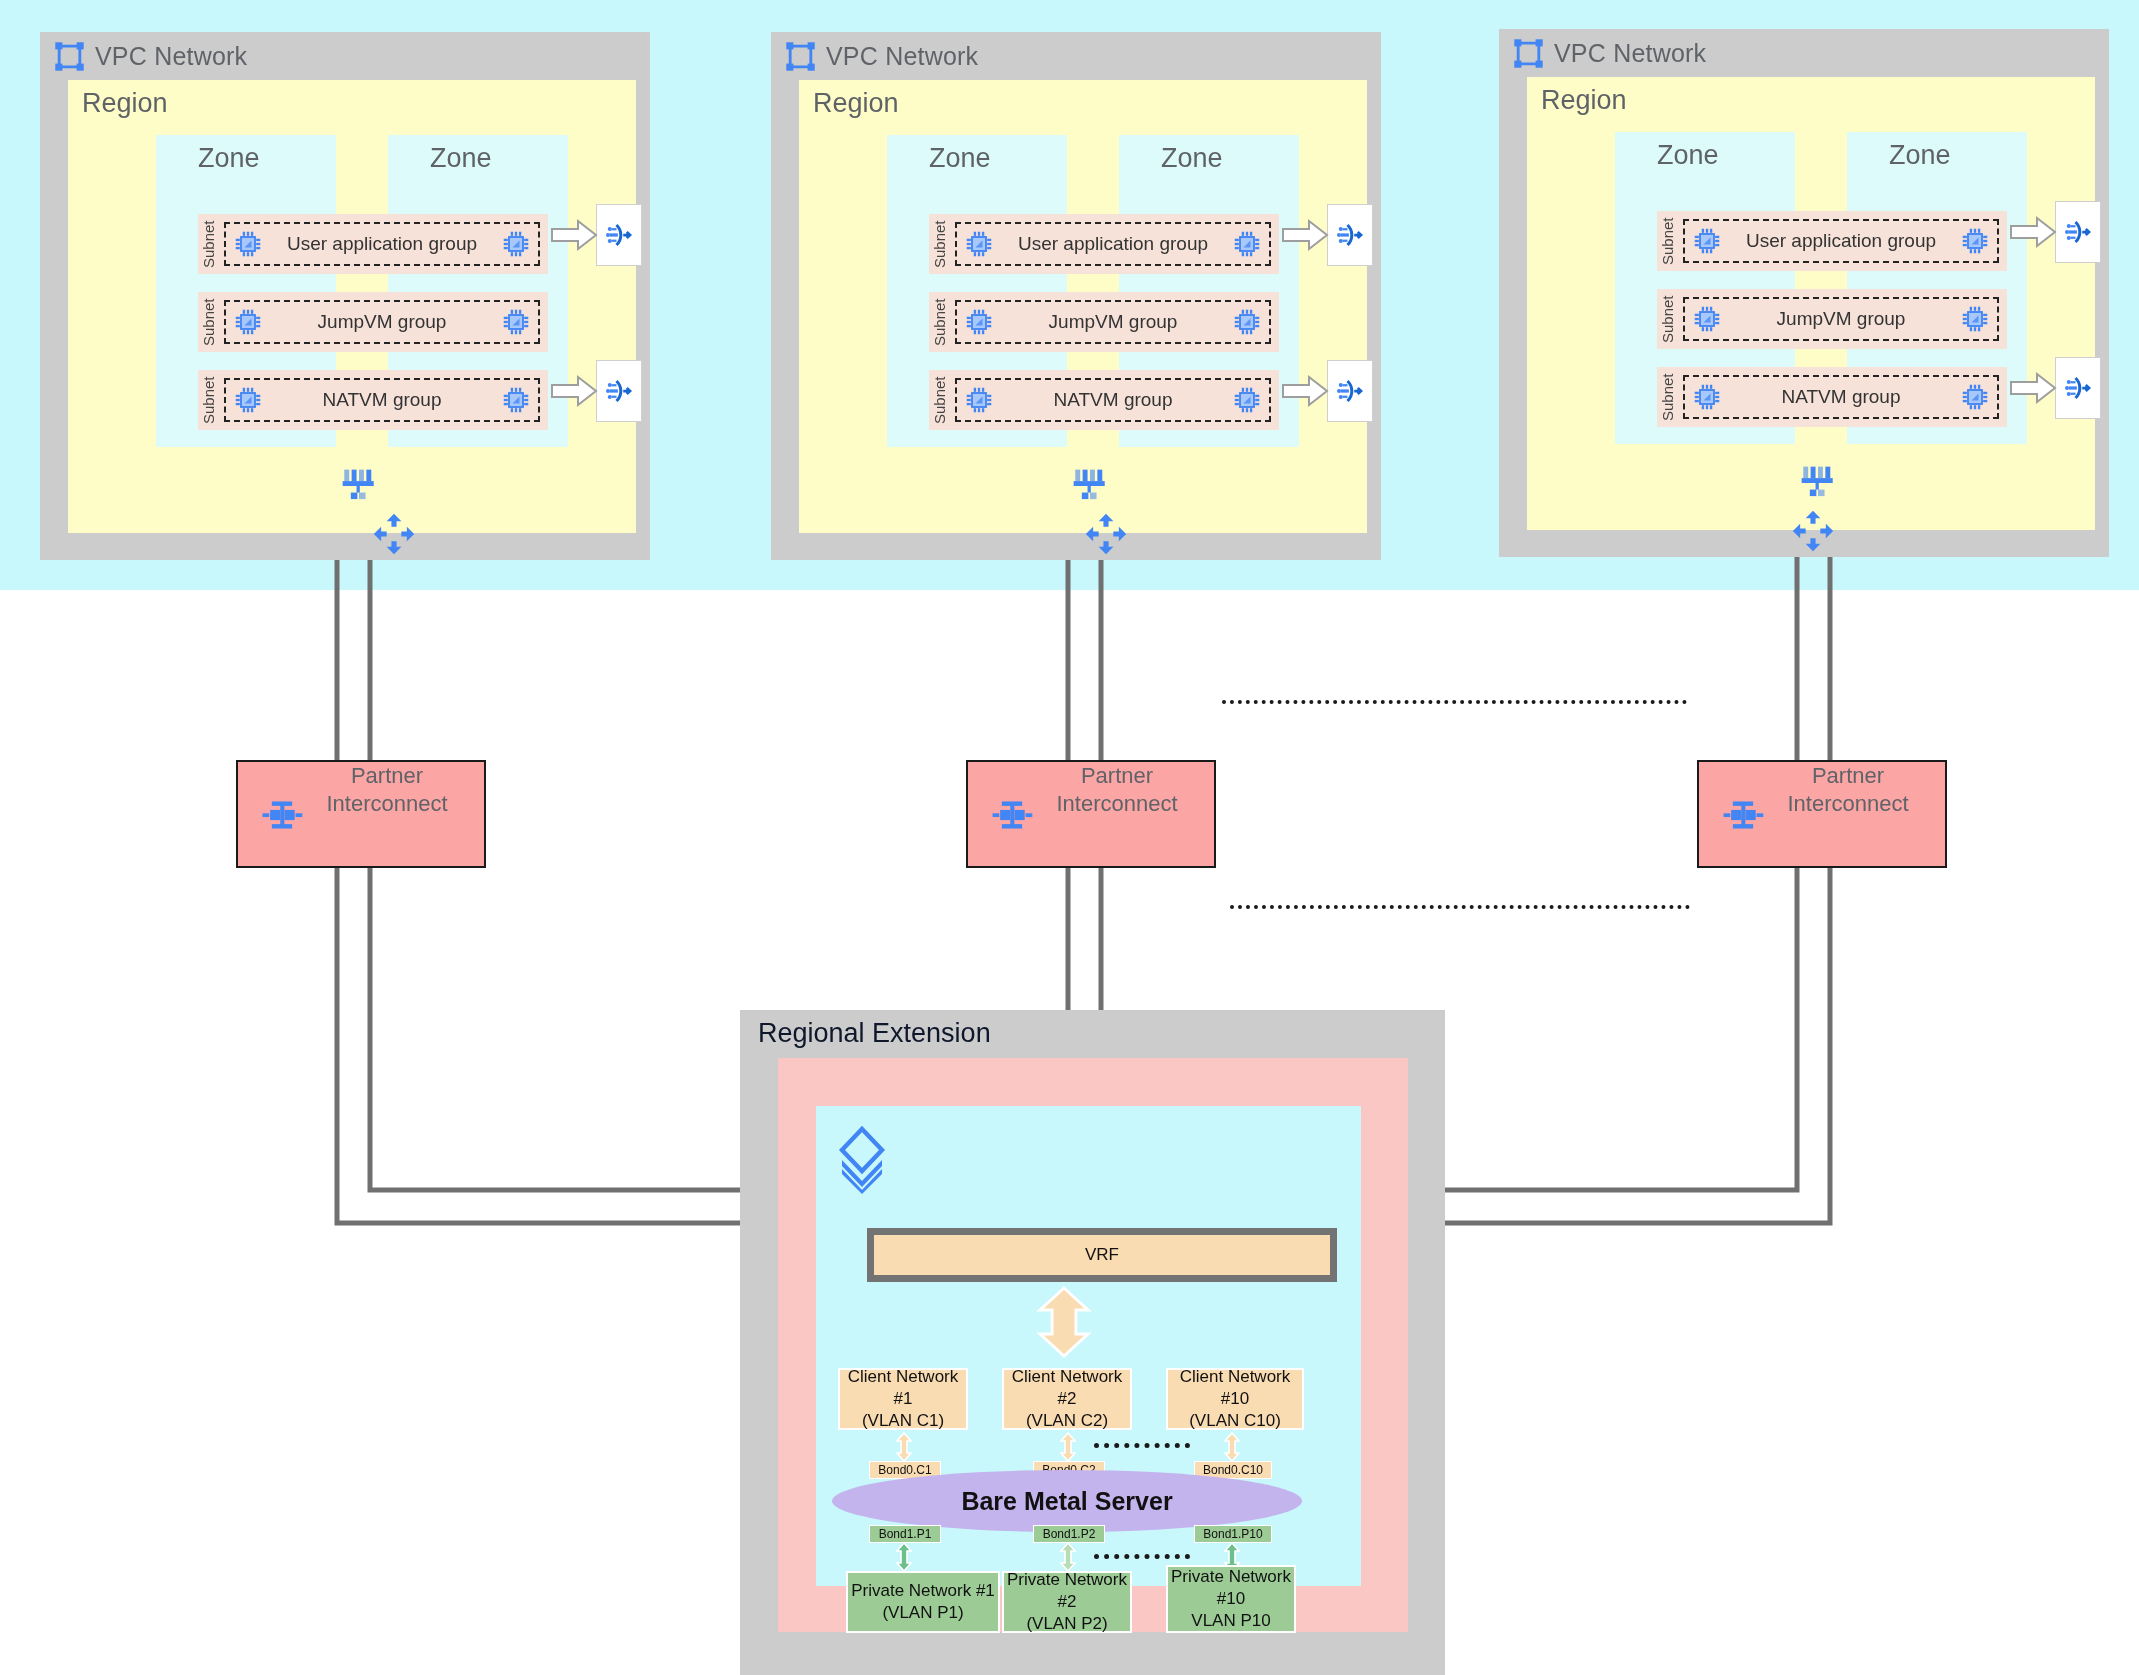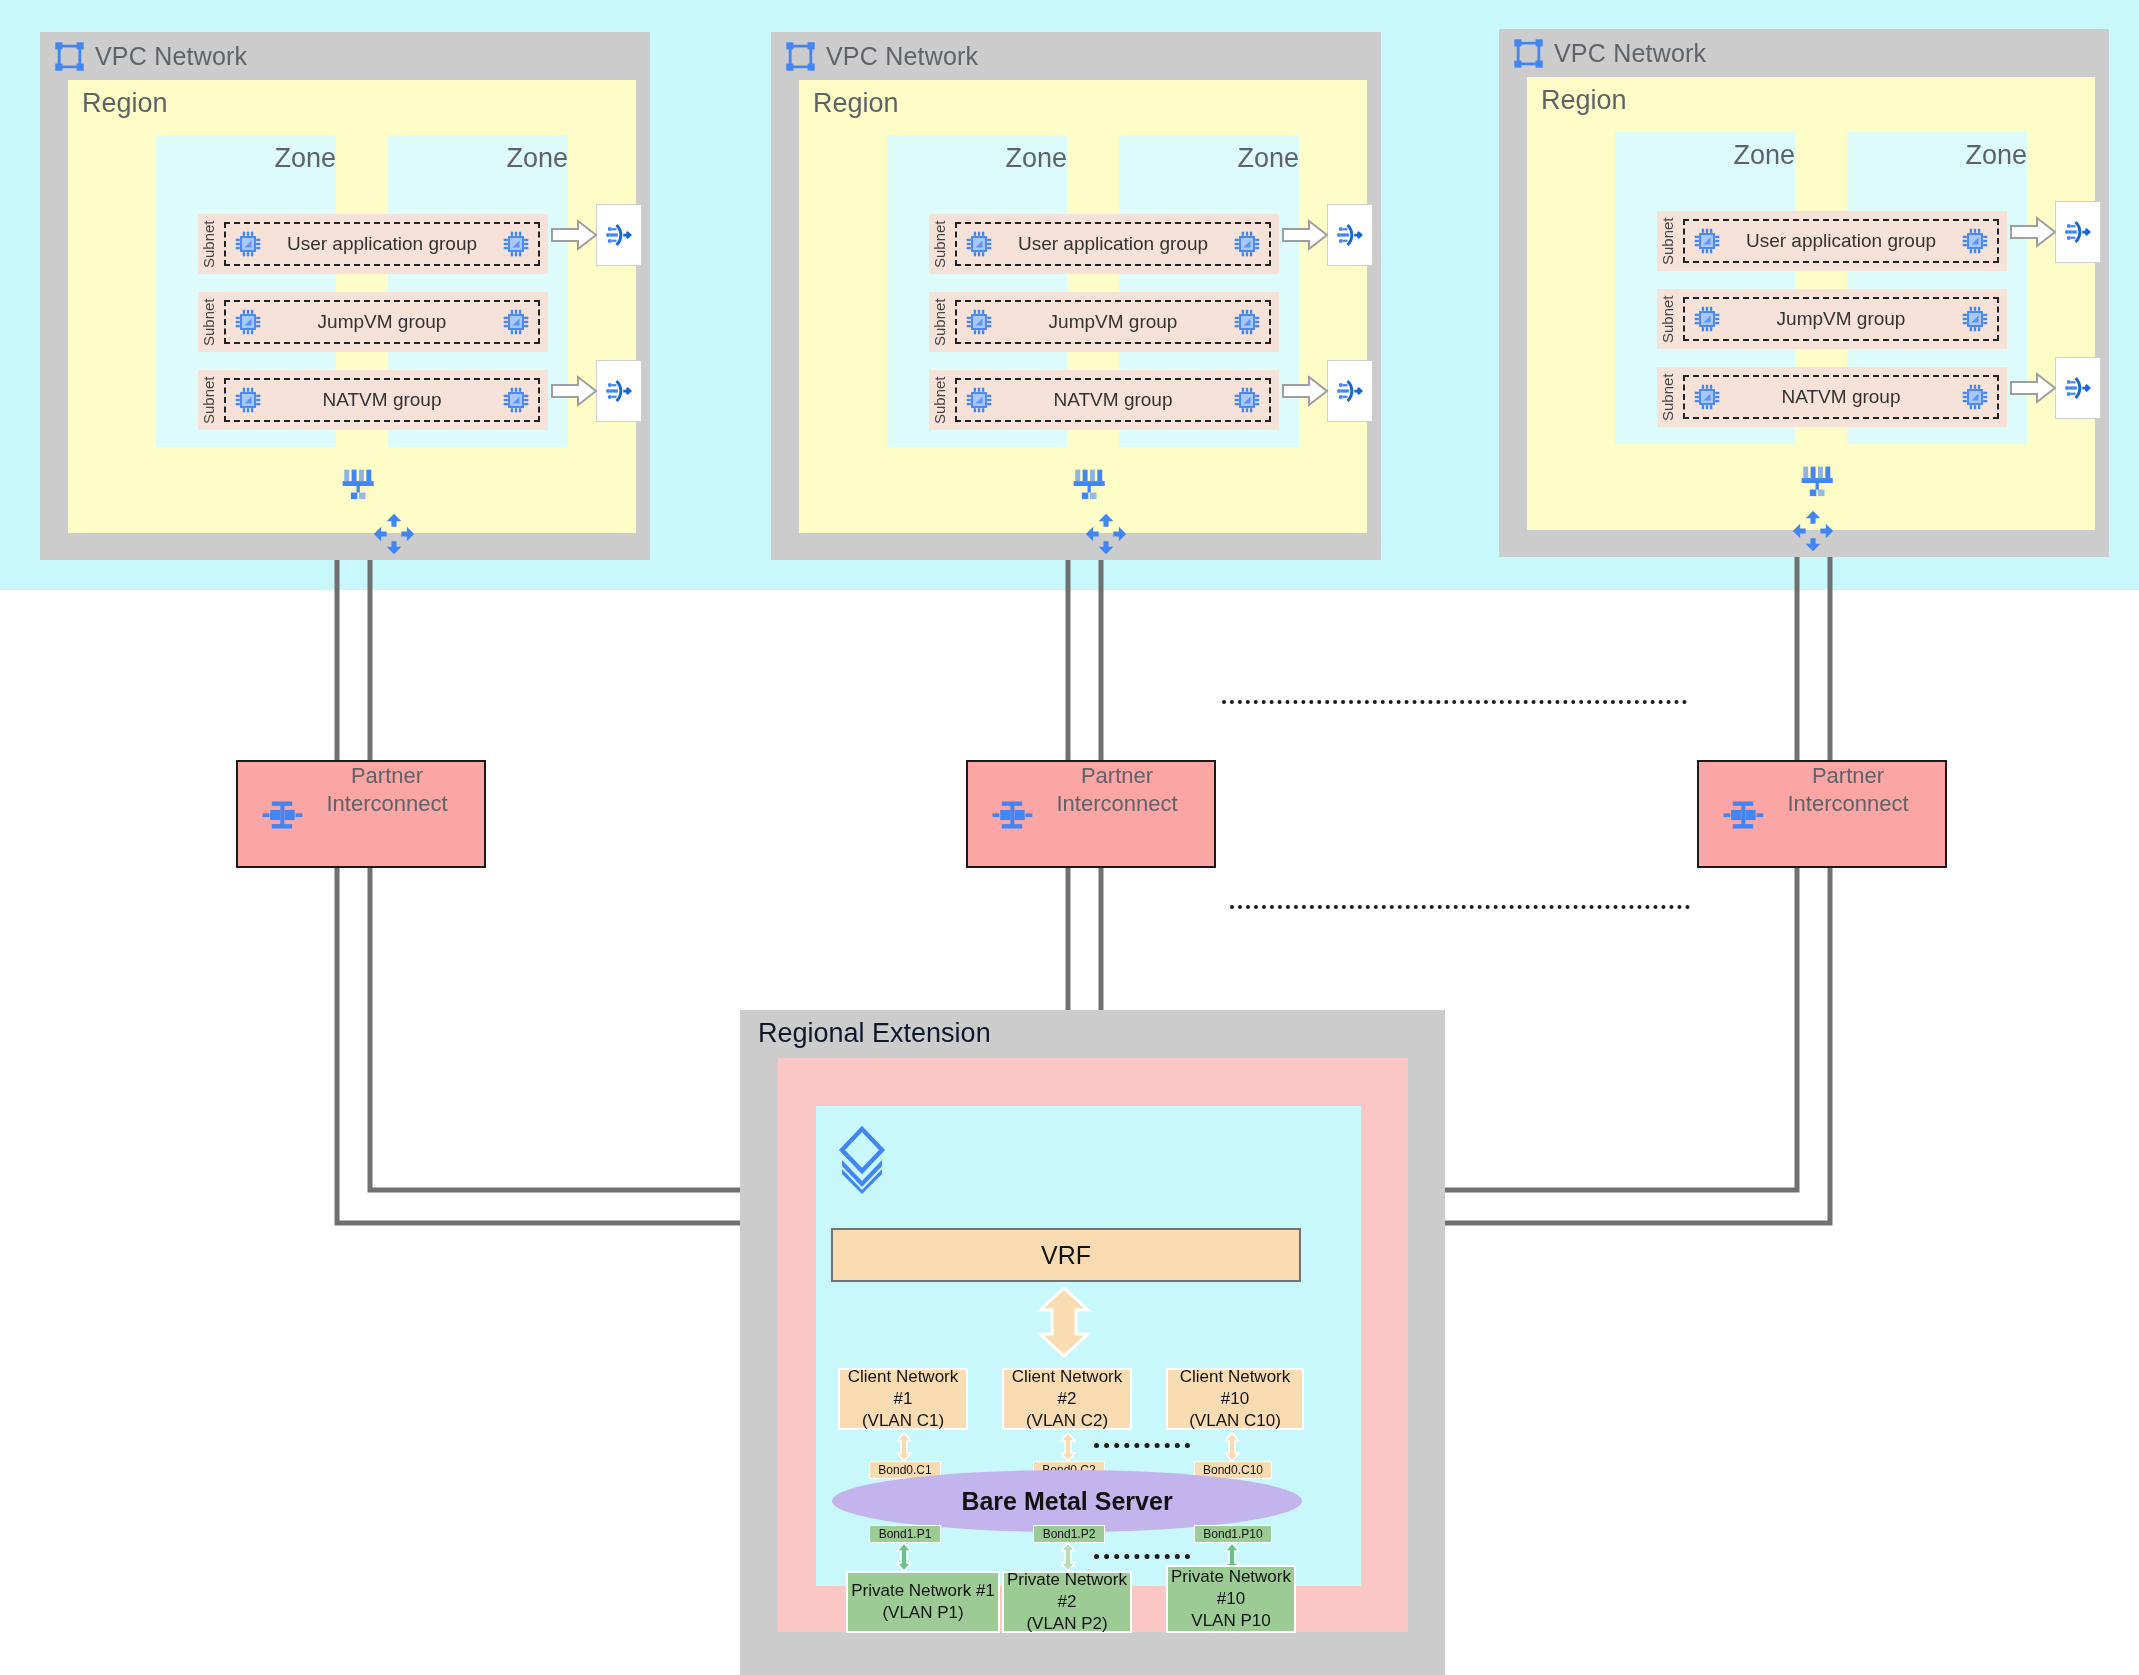--- a/index.html
+++ b/index.html
@@ -14,21 +14,21 @@
   .vpc-outer{background:#cccccc;}
   .vpc-title{color:#5f6368;font-size:25px;letter-spacing:.2px;white-space:nowrap;}
   .vpc-icon{width:31px;height:31px;}
 
   
   .region{background:#fffdc7;}
   .region-title{color:#5f6368;font-size:27px;}
 
   
   .zone{background:#ddfbfb;}
-  .zone-title{color:#5f6368;font-size:27px;text-align:right;width:100%;}
+  .zone-title{color:#5f6368;font-size:27px;text-align:left;width:100%;padding-left:42px;}
 
   
   .subnet{background:#f6e2d9;}
   .subnet-label{
     color:#444;font-size:15px;writing-mode:vertical-rl;transform:rotate(180deg);
     text-align:center;white-space:nowrap;
   }
   .grpbox{border:2px dashed #222;box-sizing:border-box;}
   .grp-text{color:#333;font-size:19px;white-space:nowrap;}
 
@@ -39,23 +39,23 @@
   .pibox{background:#fca5a5;border:2px solid #1a1a1a;box-sizing:border-box;
          display:flex;align-items:flex-start;}
   .pi-text{color:#5f6368;font-size:22px;line-height:1.25;text-align:center;flex:1;}
 
   
   .re-outer{background:#cccccc;}
   .re-title{color:#0f172a;font-size:27px;}
   .re-pink{background:#fac7c4;}
   .re-cyan{background:#c8f7fc;}
 
-  .vrf{background:#fadcb3;border:2px solid #737373;box-sizing:border-box;
+  .vrf{background:#fadcb3;border:7px solid #737373;box-sizing:border-box;
        display:flex;align-items:center;justify-content:center;
-       color:#111;font-size:25px;}
+       color:#111;font-size:17px;margin-left:36px;}
 
   .cnbox{background:#fadcb3;border:2px solid #ffffff;box-sizing:border-box;
          display:flex;align-items:center;justify-content:center;text-align:center;
          color:#111;font-size:17px;line-height:1.3;}
   .pnbox{background:#9ccb96;border:2px solid #ffffff;box-sizing:border-box;
          display:flex;align-items:center;justify-content:center;text-align:center;
          color:#111;font-size:17px;line-height:1.3;}
   .bms{background:#c4b4ee;border-radius:50%/50%;
        display:flex;align-items:center;justify-content:center;
        color:#111;font-size:25px;font-weight:bold;}

